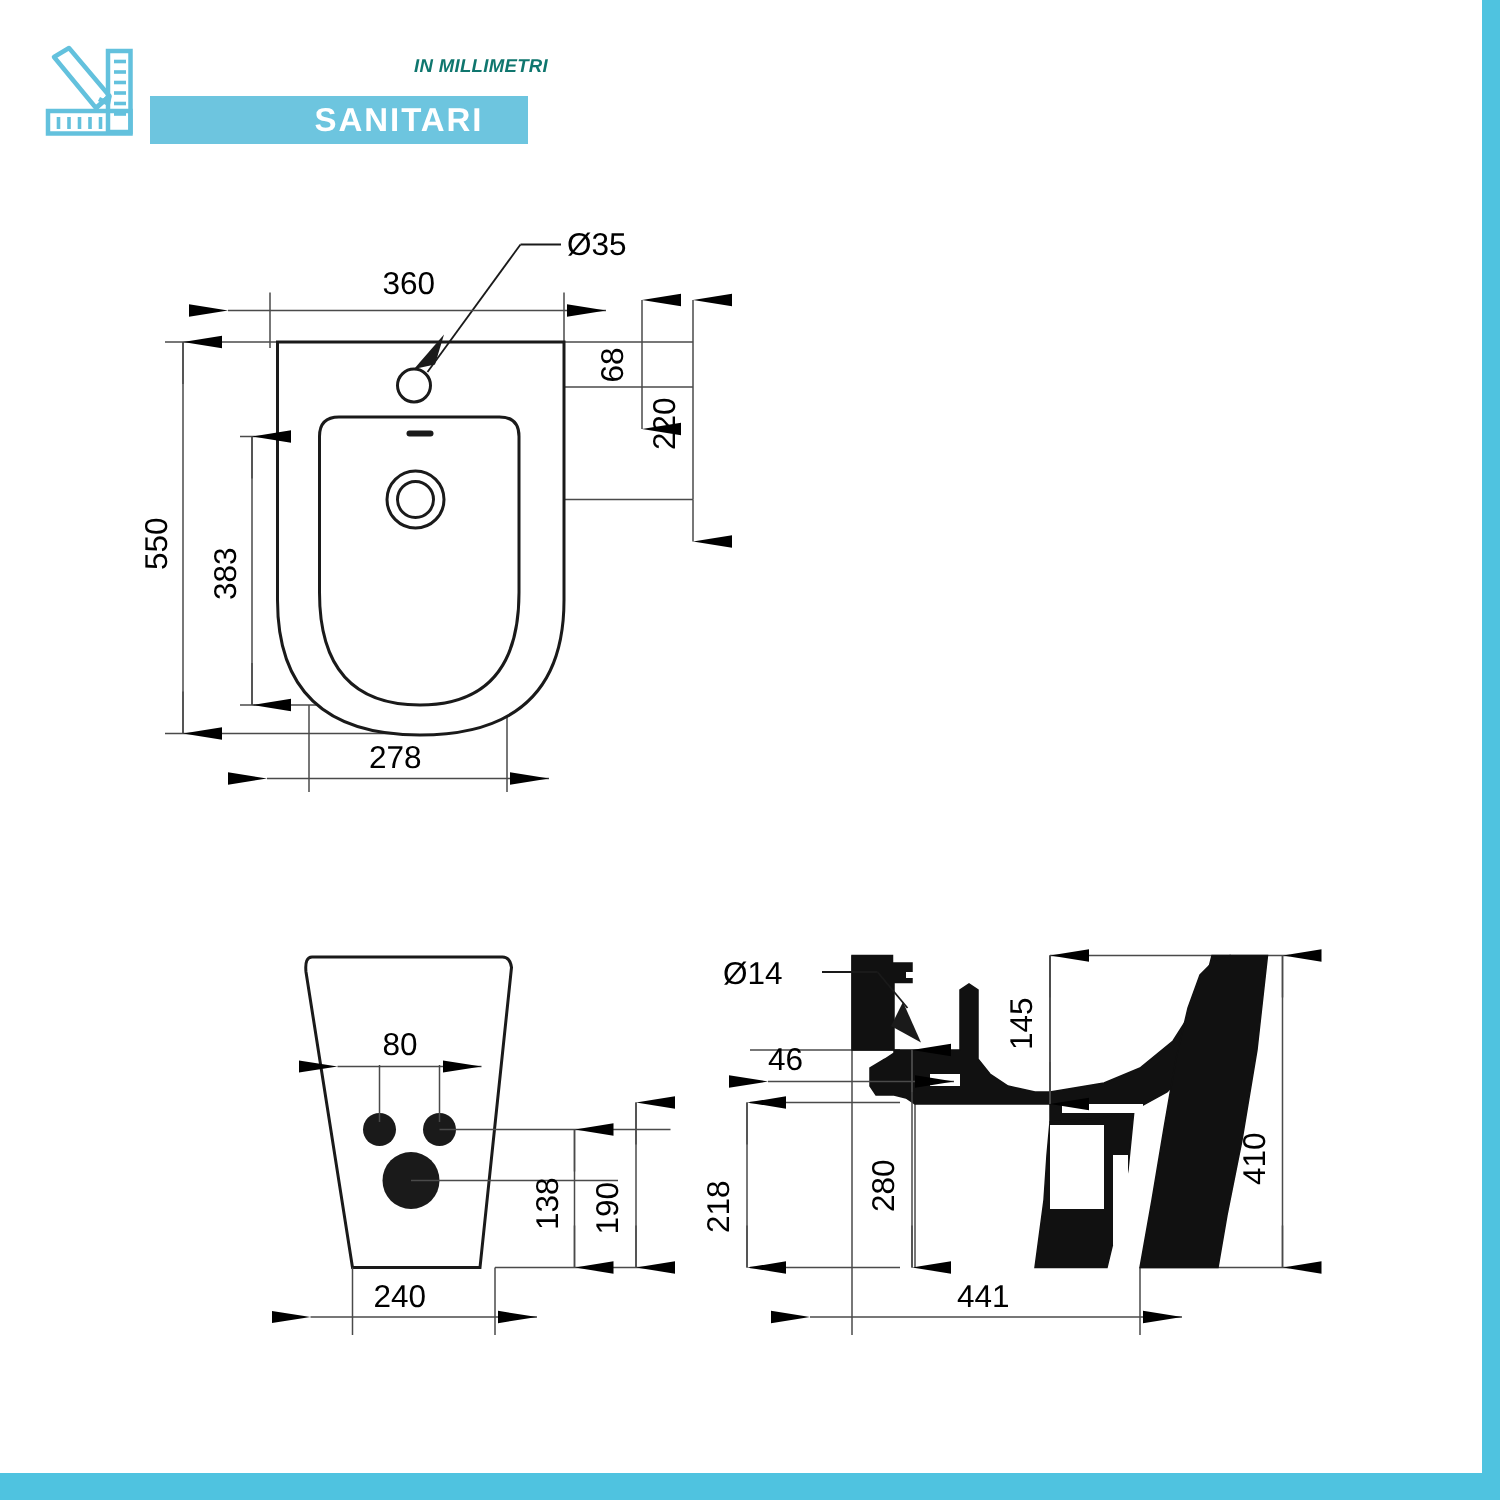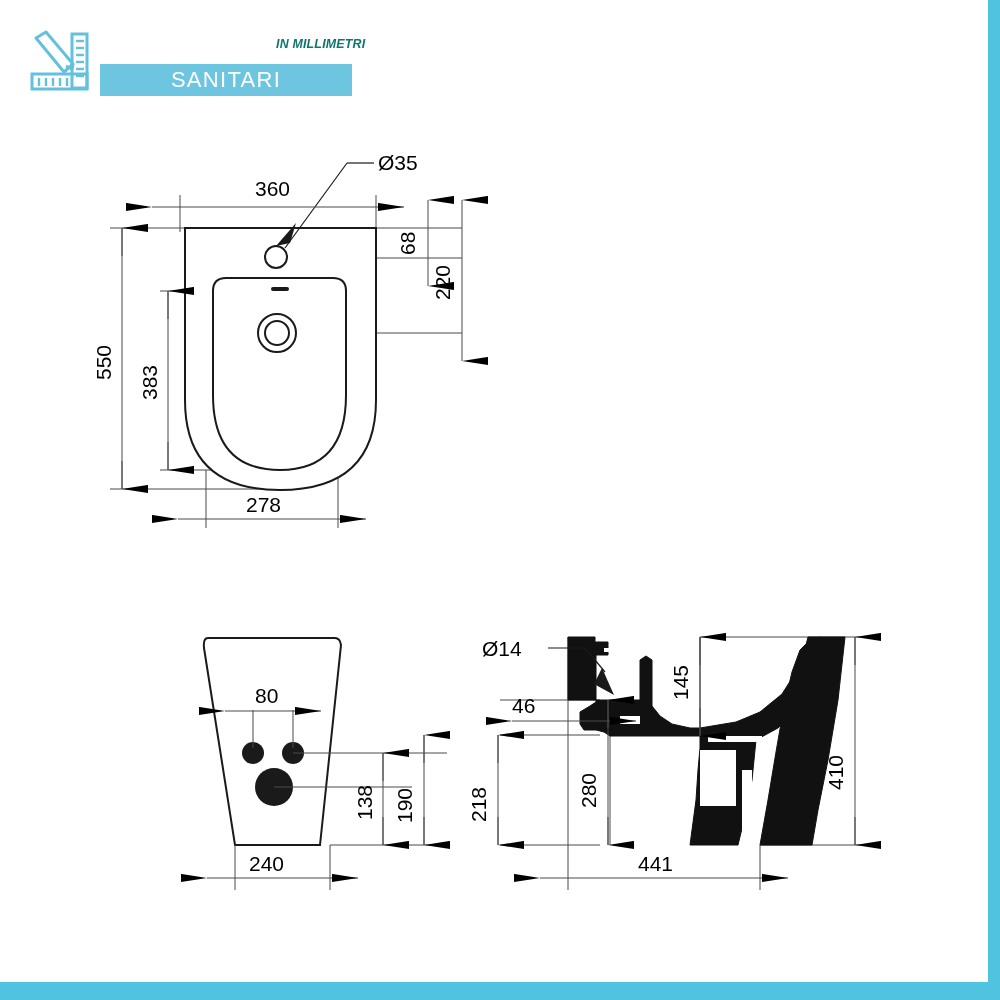--- a/index.html
+++ b/index.html
@@ -87,23 +87,24 @@
   }
   #header-band-label {
     position: absolute;
     left: 0;
     top: 0;
     width: 252px;
     height: 32px;
     line-height: 32px;
     text-align: center;
     color: #ffffff;
-    font-weight: normal;
+    font-weight: bold;
     font-size: 22px;
     letter-spacing: 1.3px;
+    padding-left: 40px;
   }
 
   
   #drawings {
     position: absolute;
     left: 0;
     top: 0;
     width: 909px;
     height: 1000px;
   }

